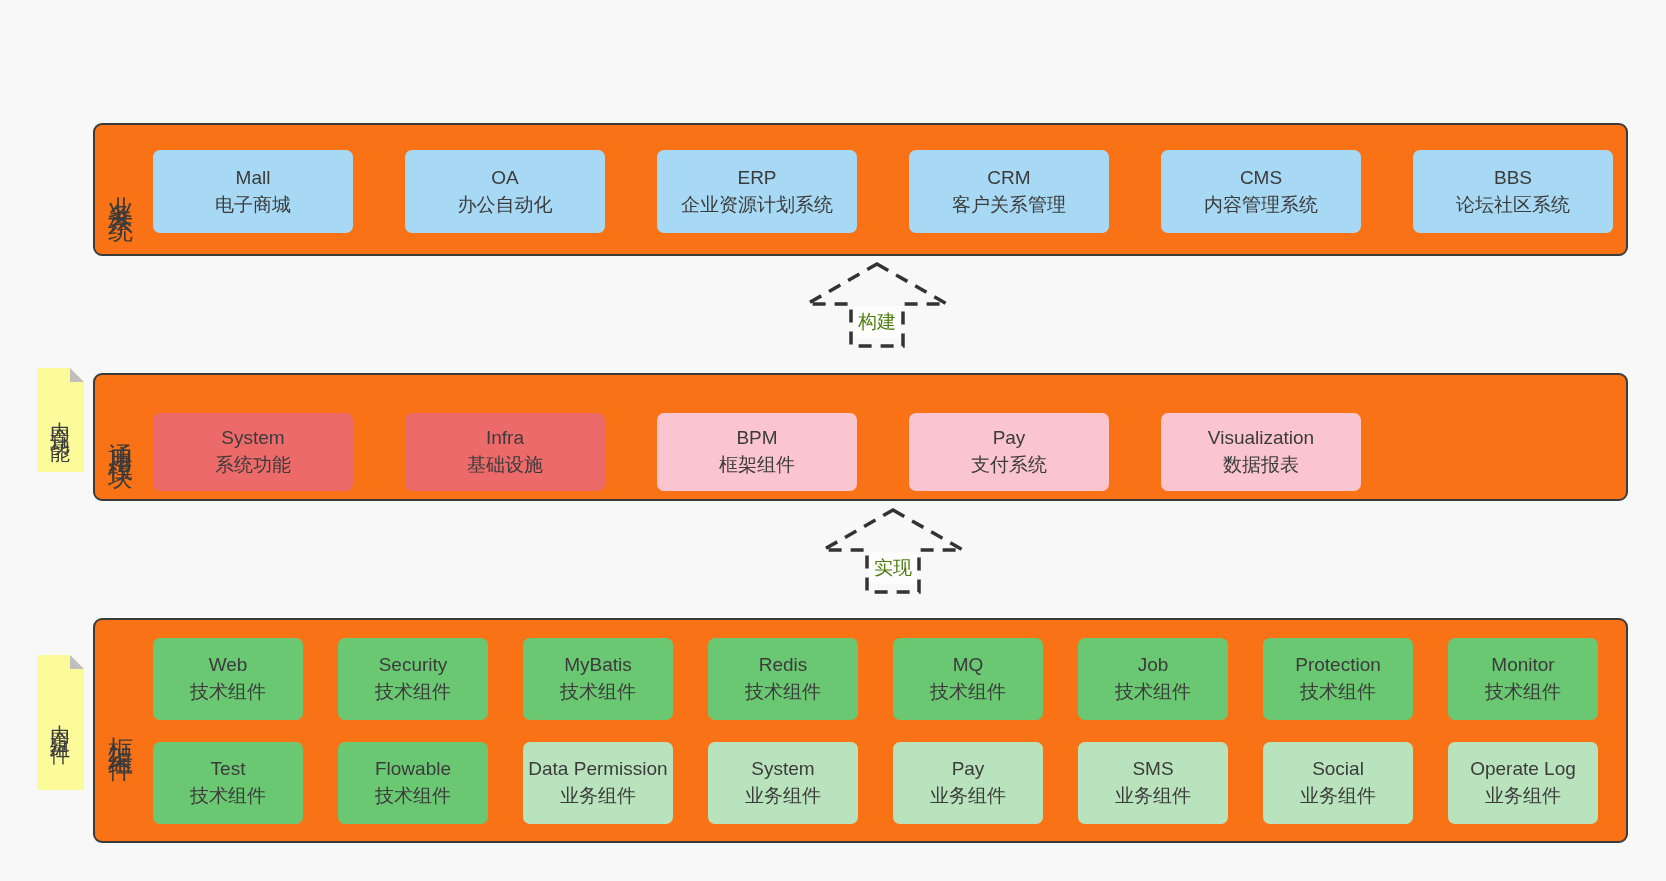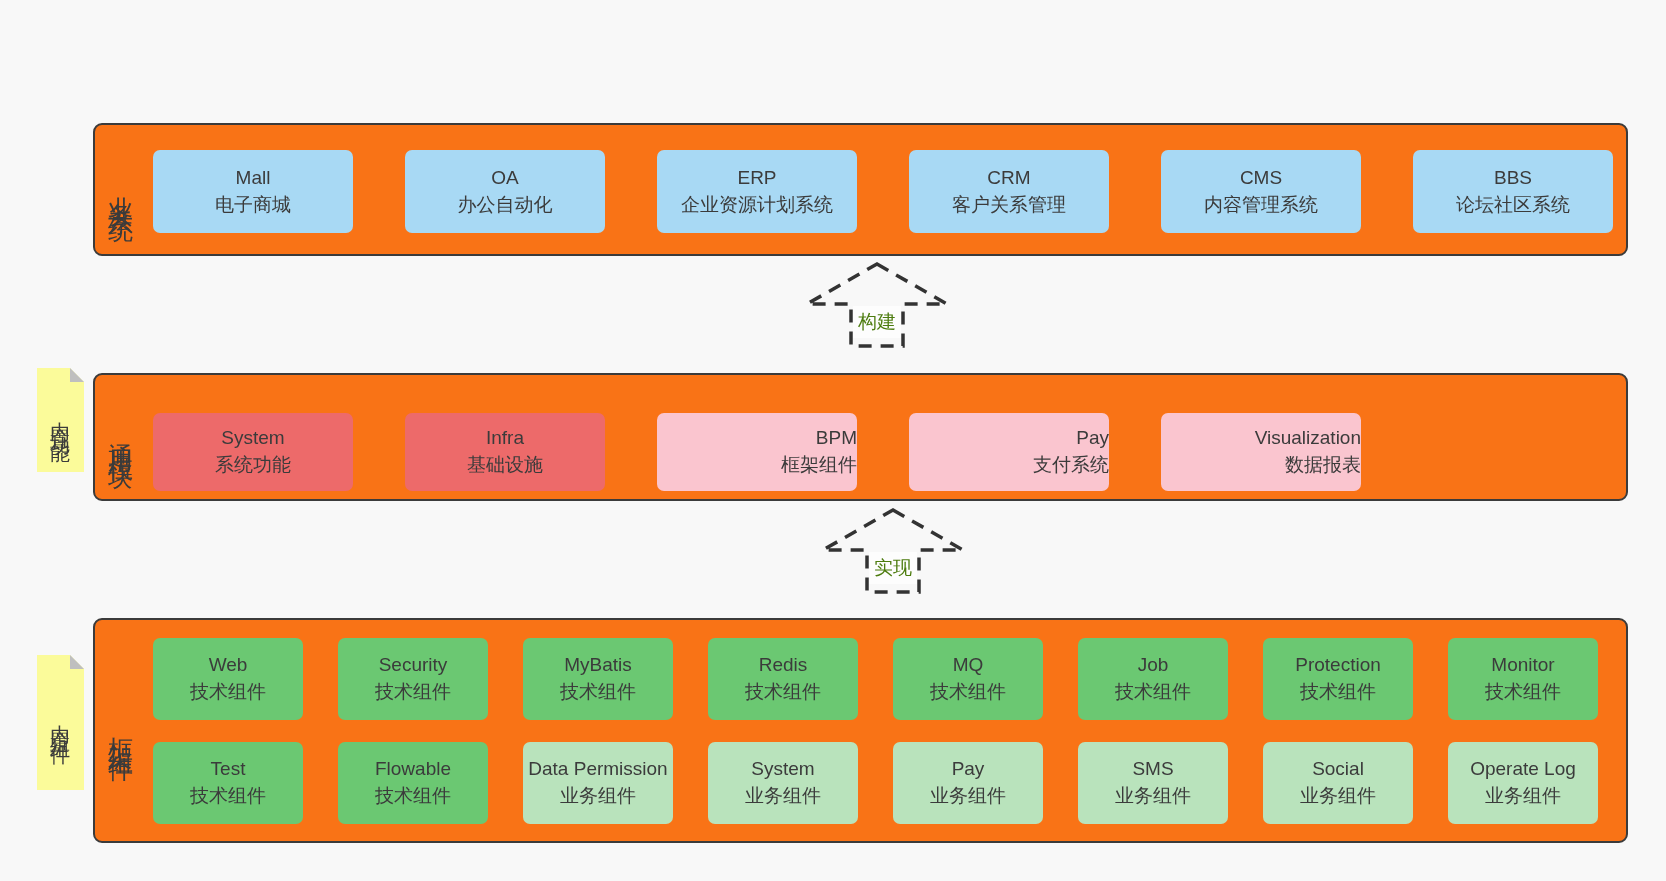--- a/index.html
+++ b/index.html
@@ -29,21 +29,21 @@
   .box{
     display:flex;flex-direction:column;align-items:center;justify-content:center;
     text-align:center;border-radius:7px;font-size:19px;line-height:1.4;color:#3b3b3b;
   }
   .box .t,.box .s{width:100%;}
   .bw200{width:200px;height:83px;}
   .bw200m{width:200px;height:78px;}
   .bw150{width:150px;height:82px;}
   .blue{background:#a8d9f4;}
   .red{background:#ed6a6a;}
-  .pink{background:#fac5cf;text-align:right;}
+  .pink{background:#fac5cf;}
   .green-dark{background:#6bc872;}
   .green-light{background:#b9e3bc;}
   .sticky{
     position:absolute;left:37px;width:47px;background:#fbfb9a;
     display:flex;align-items:center;justify-content:center;
   }
   .sticky-modules{top:368px;height:104px;}
   .sticky-components{top:655px;height:135px;}
   .sticky .fold{
     position:absolute;top:0;right:0;width:14px;height:14px;

